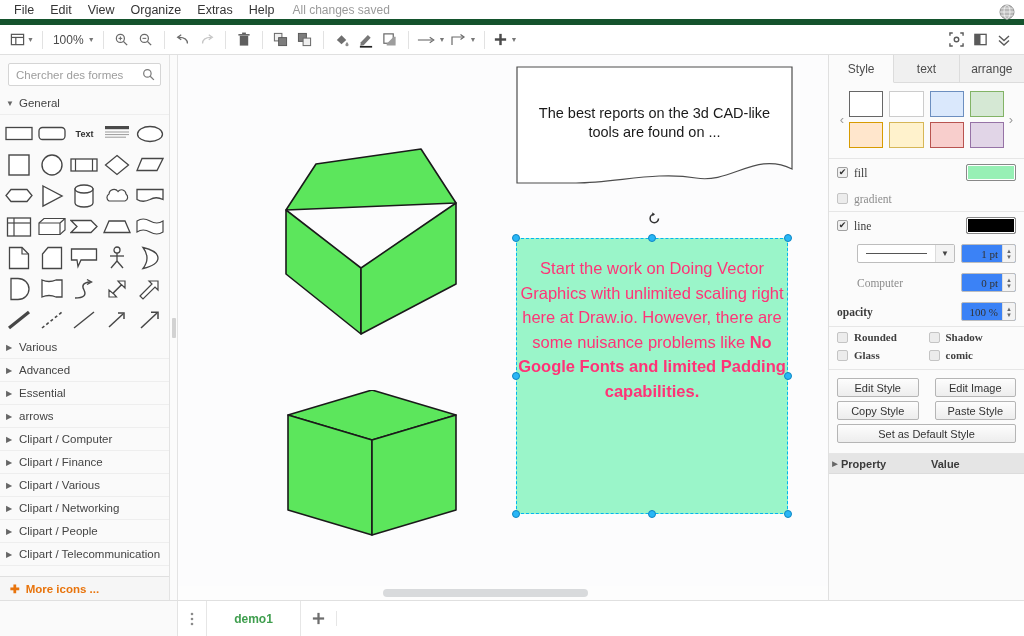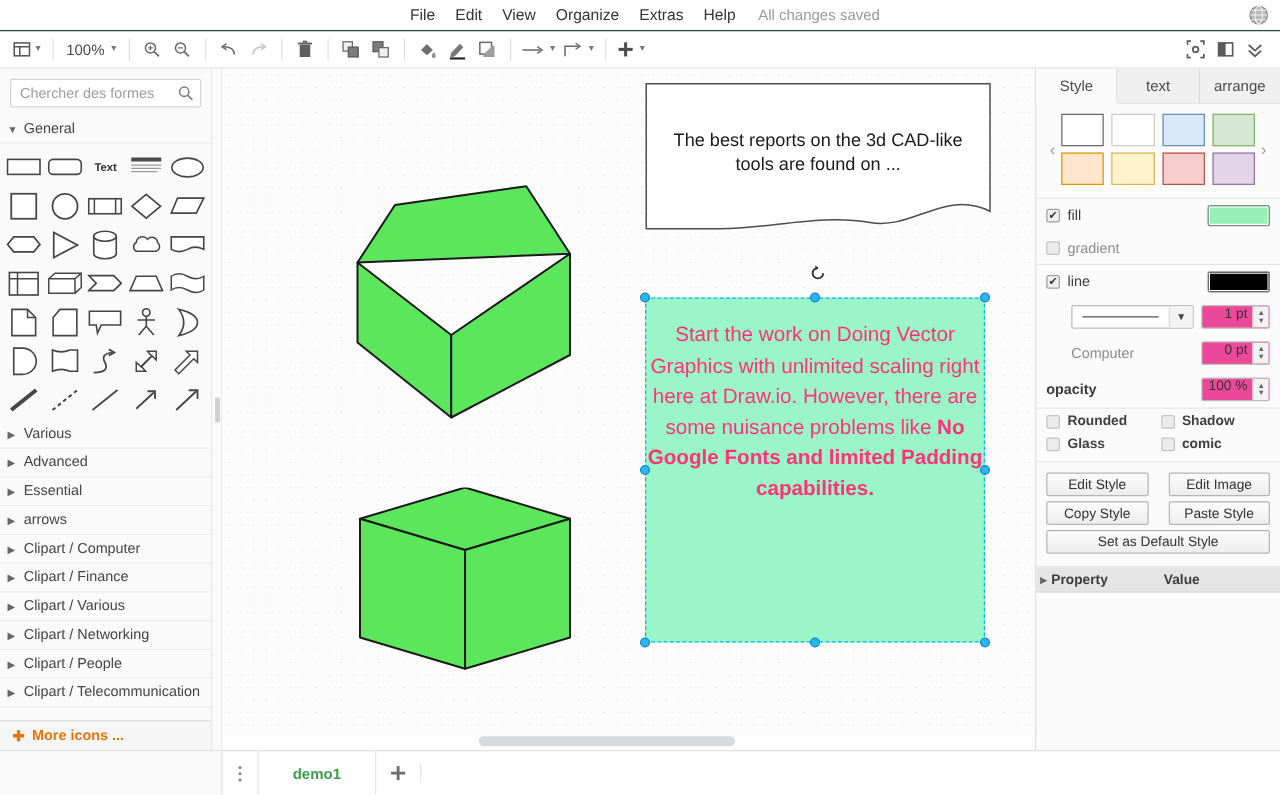--- a/index.html
+++ b/index.html
@@ -7,22 +7,22 @@
   body {
     width:1024px; height:636px; overflow:hidden;
     font-family:"Liberation Sans", sans-serif;
     font-size:12px; color:#333; background:#fff;
     -webkit-font-smoothing:antialiased;
   }
   .app { width:1024px; height:636px; display:flex; flex-direction:column; position:relative; }
 
   
   .menubar {
-    height:25px; background:#fff; border-bottom:1px solid #14532d;
-    display:flex; align-items:center; padding:0 6px; flex:none; position:relative;justify-content:center;
+    height:25px; background:#fff; border-bottom:6px solid #14532d;
+    display:flex; align-items:center; padding:0 6px; flex:none; position:relative;
   }
   .menu-item { padding:3px 8px; font-size:12.5px; color:#353535; cursor:default; }
   .saved-note { margin-left:10px; font-size:12px; color:#9a9a9a; }
   .globe-btn { position:absolute; right:8px; top:3px; width:18px; height:18px; cursor:pointer; }
 
   
   .toolbar {
     height:30px; background:#fff; border-bottom:1px solid #e0e0e0;
     display:flex; align-items:center; padding:0 8px; flex:none; gap:0px;
   }
@@ -148,29 +148,29 @@
     display:flex; align-items:center; padding:5px 8px; gap:6px; min-height:26px;
   }
   .row.bordered { border-bottom:1px solid #e6e6e6; }
   .cb {
     width:11px; height:11px; border:1px solid #a0a0a0; border-radius:2px; background:#fff;
     display:inline-flex; align-items:center; justify-content:center; flex:none; cursor:pointer;
   }
   .cb.checked { background:#f0f0f0; }
   .cb.checked::after { content:"✔"; font-size:9px; color:#333; line-height:1; }
   .cb.disabled { background:#ececec; border-color:#c4c4c4; }
-  .lbl { font-size:11.5px; color:#3b3b3b; }
+  .lbl { font-size:11.5px; color:#3b3b3b;font-family:Liberation Serif, serif; }
   .lbl.muted { color:#8c8c8c; }
   .color-chip {
     margin-left:auto; width:50px; height:17px; border:1px solid #888; border-radius:2px;
     cursor:pointer; box-shadow:inset 0 0 0 1px #fff;
   }
   .stepper {
-    display:flex; border:1px solid #bdbdbd; background:#ec4899;
-    height:19px; border-radius:2px; overflow:hidden;
+    display:flex; align-items:center; border:1px solid #bdbdbd; background:#3b82f6;
+    height:19px; border-radius:2px; overflow:hidden;font-family:Liberation Serif, serif;
   }
   .stepper .val {
     width:40px; text-align:right; padding-right:4px; font-size:11px; color:#333;
   }
   .stepper .arrows {
     width:13px; height:100%; border-left:1px solid #dcdcdc; background:#f3f3f3;
     display:flex; flex-direction:column; align-items:center; justify-content:center;
     font-size:6px; color:#666; line-height:6px; cursor:pointer;
   }
   .linestyle-select {

